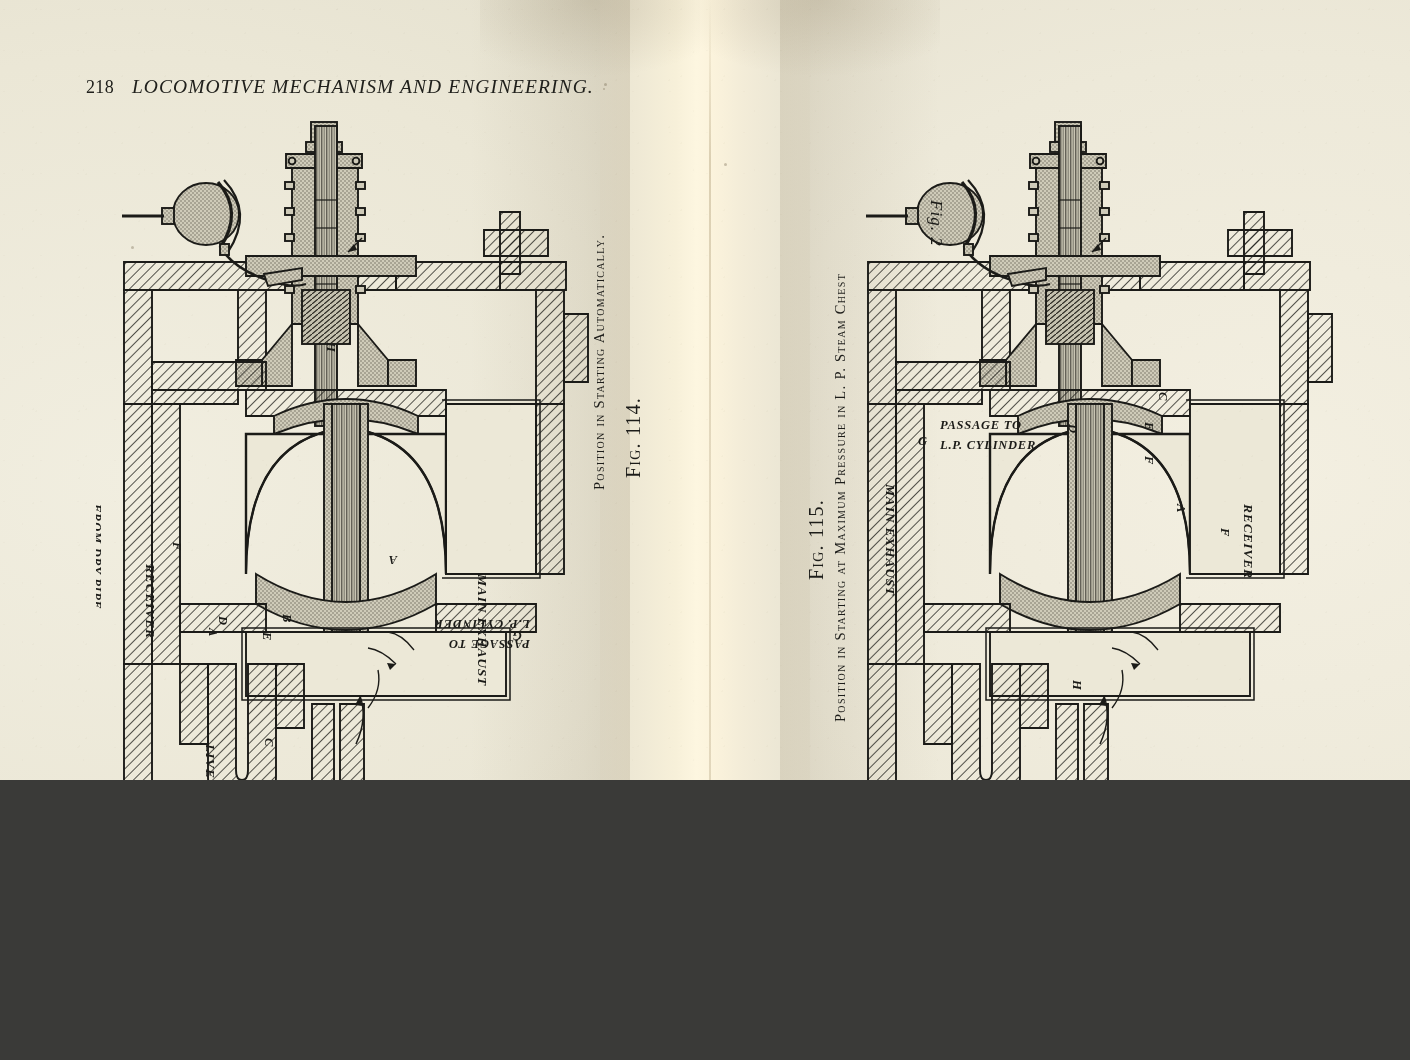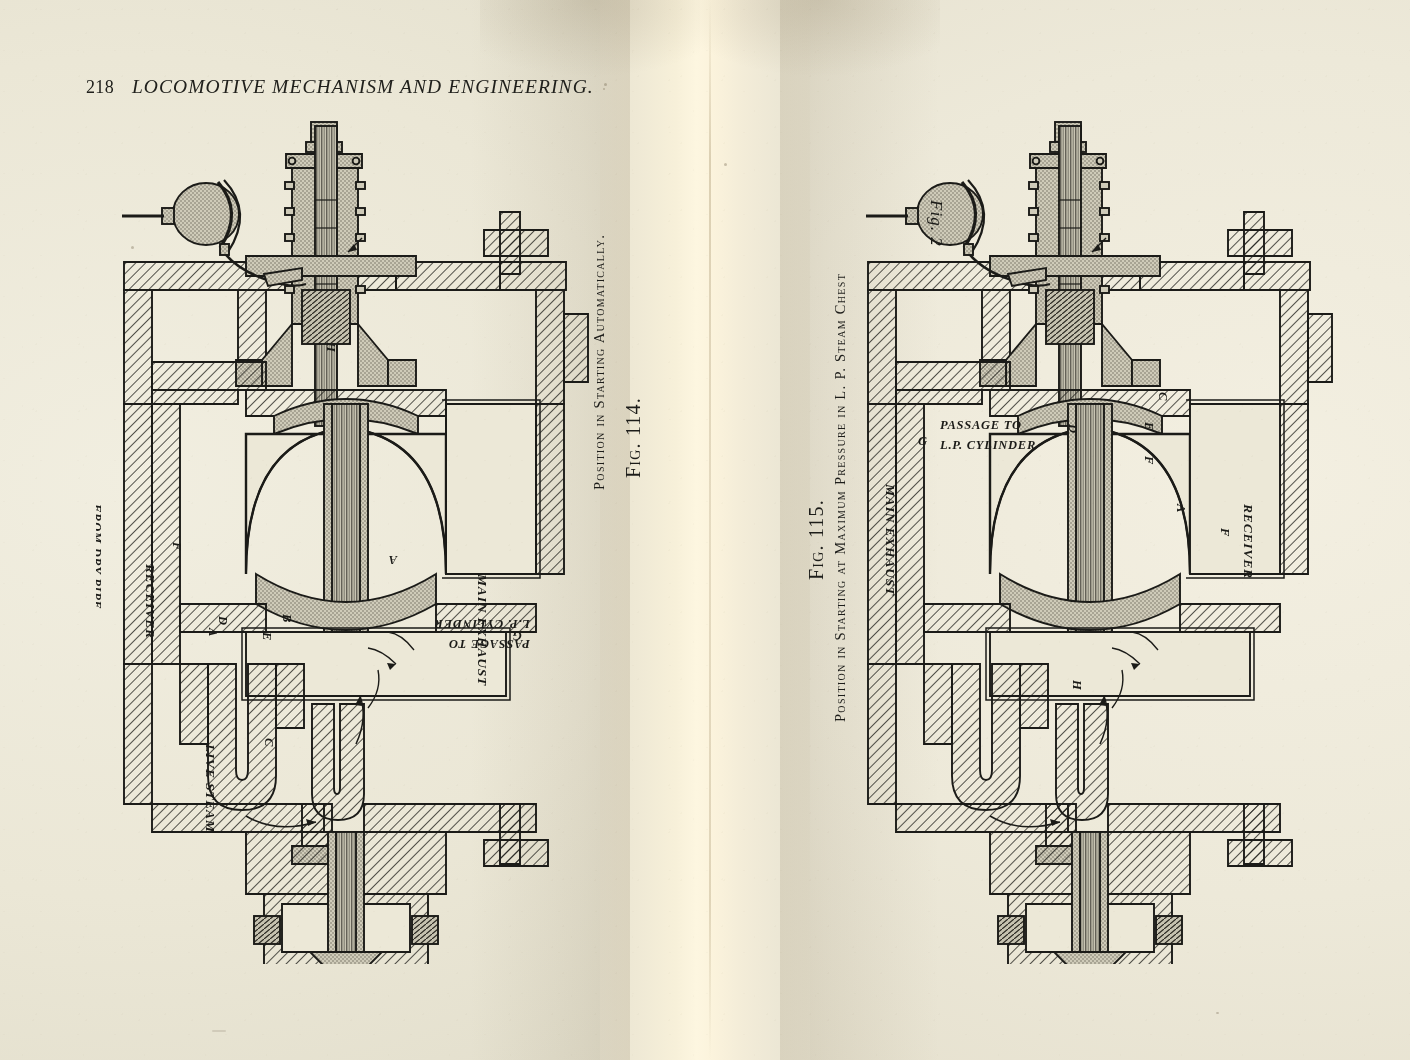--- a/index.html
+++ b/index.html
@@ -1,19 +1,19 @@
 <!DOCTYPE html>
 <html><head>
 <meta charset="utf-8">
 <style>
   html,body{margin:0;padding:0;background:#3a3a38;}
   body{font-family:"Liberation Serif",serif;}
 
   .spread{
-    position:relative;width:1410px;height:1060px;overflow:hidden;
+    position:relative;width:1410px;height:780px;overflow:hidden;
     background:#efe9d8;
   }
 
   
   .page{position:absolute;top:0;height:1060px;}
   .page-left{left:0;width:660px;
     background:
       radial-gradient(ellipse 900px 700px at 20% 45%, #f1eee0 0%, #ebe7d6 60%, #e3dfcd 100%);
   }
   .page-right{left:750px;width:660px;

